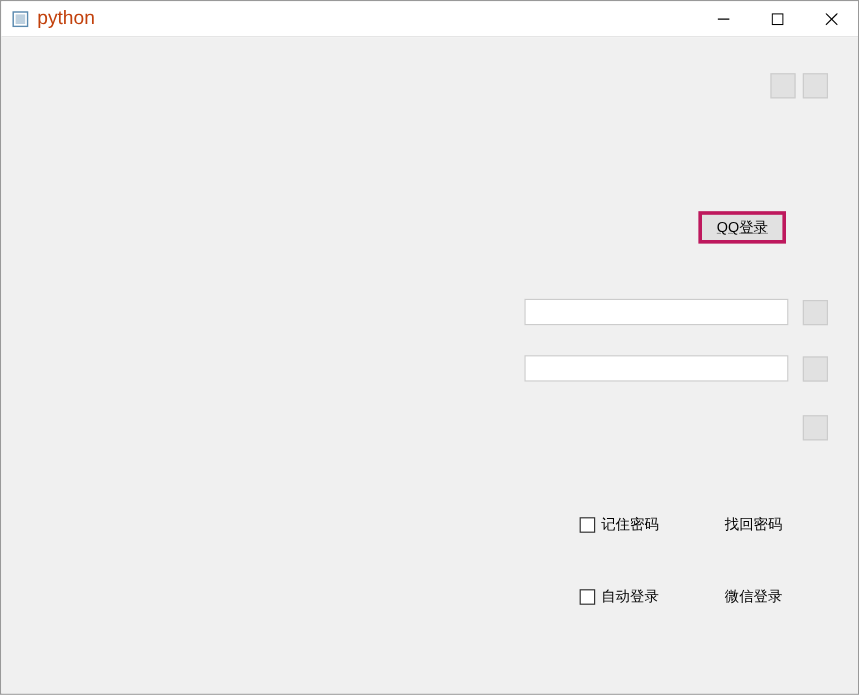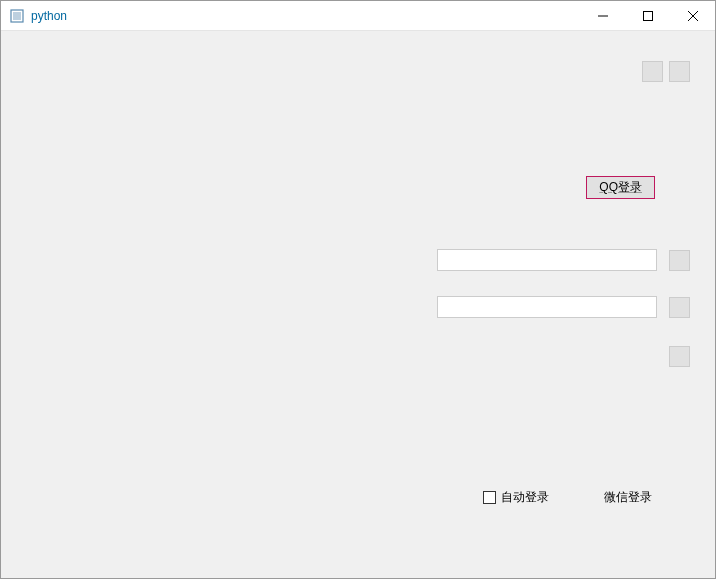--- a/index.html
+++ b/index.html
@@ -24,22 +24,22 @@
     .titlebar-icon {
       width: 16px;
       height: 16px;
       margin-right: 6px;
       display: inline-flex;
       align-items: center;
       justify-content: center;
     }
     .titlebar-title {
       flex: 1;
-      color: #0369a1;
-      font-size: 12px;
+      color: #c2410c;
+      font-size: 16px;
     }
     .titlebar-controls {
       display: flex;
       height: 100%;
     }
     .titlebar-btn {
       width: 45px;
       height: 100%;
       display: flex;
       align-items: center;
@@ -68,21 +68,21 @@
     }
     .login-btns {
       position: absolute;
       top: 145px;
       right: 60px;
       display: flex;
       gap: 45px;
     }
     .tk-button {
       background: #e1e1e1;
-      border: 1px solid #be185d;
+      border: 3px solid #be185d;
       padding: 2px 12px;
       font-size: 12px;
       font-family: inherit;
       cursor: default;
       text-decoration: underline;
       text-decoration-color: #999;
     }
     .input-row {
       position: absolute;
       right: 25px;
@@ -188,20 +188,27 @@
     <div class="box-after"></div>
   </div>
 
   <div class="input-row input-row-2">
     <input type="text" class="tk-entry" value="" style="">
     <div class="box-after"></div>
   </div>
 
   <div class="lone-box"></div>
 
+  <div class="option-row option-row-1">
+    <label class="checkbox-wrap">
+      <span class="checkbox"></span>
+      <span>记住密码</span>
+    </label>
+    <span class="link-text">找回密码</span>
+  </div>
 
   <div class="option-row option-row-2">
     <label class="checkbox-wrap">
       <span class="checkbox"></span>
       <span>自动登录</span>
     </label>
     <span class="link-text">微信登录</span>
   </div>
 
 </div>

